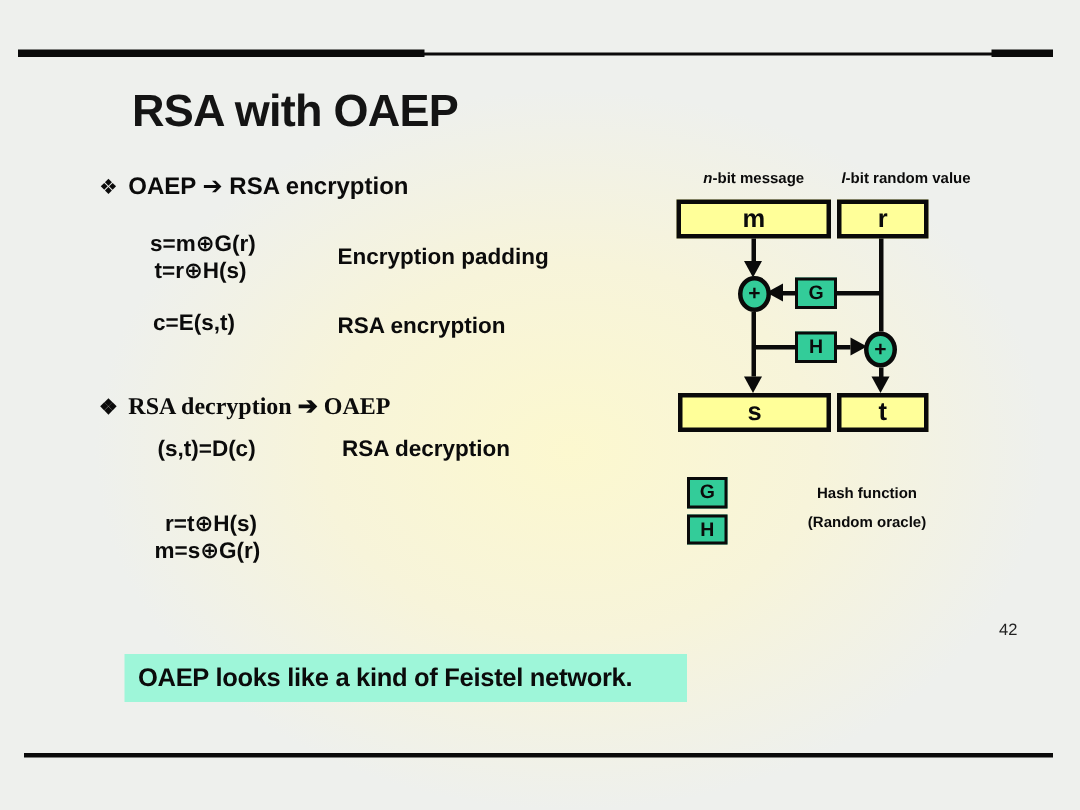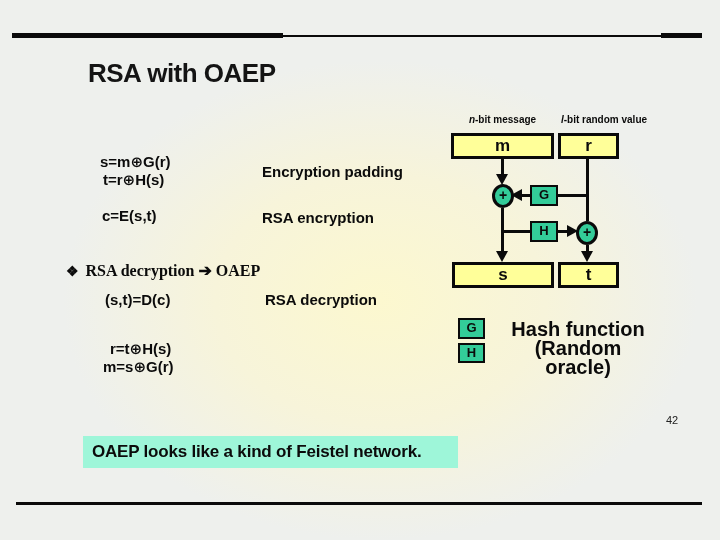--- a/index.html
+++ b/index.html
@@ -11,26 +11,26 @@
   }
   .slide{
     position:relative;width:720px;height:540px;
     background:
       radial-gradient(ellipse 330px 250px at 380px 300px,
         var(--bg-center,#fcf8cf) 0%, #f7f4da 50%, var(--bg-edge,#eef0ed) 96%);
   }
   .rule{position:absolute;background:var(--line-black,#0a0a0a);}
   .title{
     position:absolute;left:88px;top:58px;
-    font-size:26px;font-weight:bold;letter-spacing:-0.5px;color:#141414;
+    font-size:30px;font-weight:bold;letter-spacing:-0.5px;color:#141414;
   }
   .bullet-line{position:absolute;font-size:16px;font-weight:bold;white-space:nowrap;}
   .bullet-glyph{display:inline-block;margin-right:7px;font-size:14px;}
   .eq{position:absolute;font-size:15px;font-weight:bold;white-space:nowrap;}
-  .eqlabel{position:absolute;font-size:15px;font-weight:bold;white-space:nowrap;margin-left:37px;}
+  .eqlabel{position:absolute;font-size:15px;font-weight:bold;white-space:nowrap;}
   .dlabel{position:absolute;font-size:10px;font-weight:bold;text-align:center;white-space:nowrap;}
   .it{font-style:italic;}
   .ybox{
     position:absolute;box-sizing:border-box;
     background:var(--box-yellow,#ffff99);
     border:3px solid var(--line-black,#0a0a0a);
     font-size:17px;font-weight:bold;text-align:center;line-height:20px;
   }
   .tnode{
     position:absolute;box-sizing:border-box;
@@ -47,21 +47,21 @@
   .wire{position:absolute;background:var(--line-black,#0a0a0a);}
   .ah{position:absolute;width:0;height:0;}
   .ah-down{border-left:6px solid transparent;border-right:6px solid transparent;
            border-top:11px solid var(--line-black,#0a0a0a);}
   .ah-left{border-top:6px solid transparent;border-bottom:6px solid transparent;
            border-right:11px solid var(--line-black,#0a0a0a);}
   .ah-right{border-top:6px solid transparent;border-bottom:6px solid transparent;
             border-left:11px solid var(--line-black,#0a0a0a);}
   .legend-text{
     position:absolute;left:503px;top:320px;width:150px;
-    font-size:20px;font-weight:bold;text-align:center;line-height:19px;
+    font-size:10px;font-weight:bold;text-align:center;line-height:19px;
   }
   .note{position:absolute;left:467px;top:390px;font-size:15px;font-weight:bold;white-space:nowrap;}
   .pagenum{position:absolute;left:666px;top:414px;font-size:11px;color:#222;}
   .highlight{
     position:absolute;left:83px;top:436px;width:375px;height:32px;
     background:var(--highlight-cyan,#9ef6d9);
     font-size:17px;font-weight:bold;line-height:32px;
     padding-left:9px;box-sizing:border-box;letter-spacing:-0.2px;white-space:nowrap;
   }
 </style>
@@ -69,20 +69,23 @@
 <body>
 
 <div class="slide">
 
   <div class="rule" style="left:12px;top:35px;width:690px;height:2px;"></div>
   <div class="rule" style="left:12px;top:33px;width:271px;height:5px;"></div>
   <div class="rule" style="left:661px;top:33px;width:41px;height:5px;"></div>
 
   <div class="title">RSA with OAEP</div>
 
+  <div class="bullet-line" style="left:66px;top:114px;">
+    <span class="bullet-glyph">❖</span><span>OAEP ➔ RSA encryption</span>
+  </div>
   <div class="eq" style="left:100px;top:153px;">s=m⊕G(r)</div>
   <div class="eq" style="left:103px;top:171px;">t=r⊕H(s)</div>
   <div class="eqlabel" style="left:225px;top:163px;">Encryption padding</div>
   <div class="eq" style="left:102px;top:207px;">c=E(s,t)</div>
   <div class="eqlabel" style="left:225px;top:209px;">RSA encryption</div>
 
   <div class="bullet-line" style="left:66px;top:261px;font-family:Liberation Serif, serif;">
     <span class="bullet-glyph">❖</span><span>RSA decryption ➔ OAEP</span>
   </div>
   <div class="eq" style="left:105px;top:291px;">(s,t)=D(c)</div>

